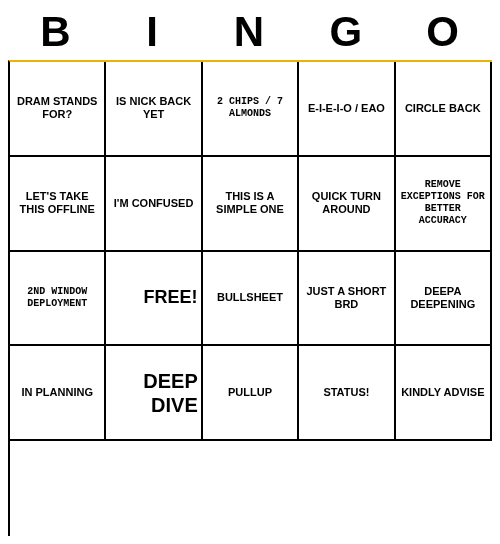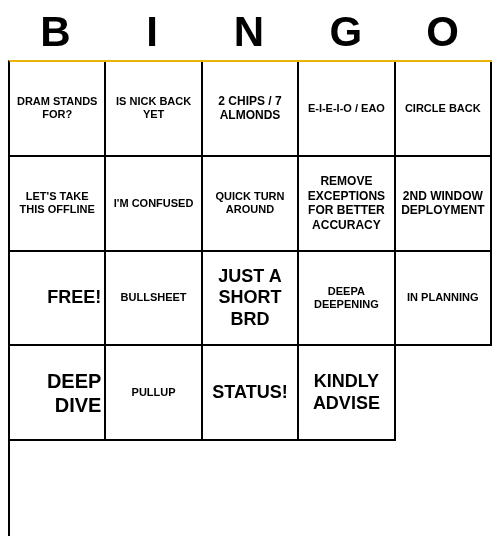--- a/index.html
+++ b/index.html
@@ -53,24 +53,25 @@
     .cell.free {
       font-size: 18px;
       font-weight: bold;
       padding-left: 37px;
     }
     .cell.large-text {
       font-size: 20px;
       text-align: right;
     }
     .cell.medium-text {
-      font-size: 18px;
+      font-size: 11px;
     }
     .cell.small-text {
-      font-size: 12px;
+      font-size: 10px;
+      font-family: Liberation Mono, monospace;
     }
   </style>
 </head>
 <body>
 
 <div id="bingo-title">
 <span>B</span>
     <span>I</span>
     <span>N</span>
     <span>G</span>
@@ -78,20 +79,21 @@
   </div>
 
 <div id="bingo-grid">
 <div class="cell">DRAM STANDS FOR?</div>
     <div class="cell">IS NICK BACK YET</div>
     <div class="cell small-text">2 CHIPS / 7 ALMONDS</div>
     <div class="cell">E-I-E-I-O / EAO</div>
     <div class="cell">CIRCLE BACK</div>
     <div class="cell">LET'S TAKE THIS OFFLINE</div>
     <div class="cell">I'M CONFUSED</div>
+    <div class="cell">THIS IS A SIMPLE ONE</div>
     <div class="cell">QUICK TURN AROUND</div>
     <div class="cell small-text">REMOVE EXCEPTIONS FOR BETTER ACCURACY</div>
     <div class="cell small-text">2ND WINDOW DEPLOYMENT</div>
     <div class="cell free">FREE!</div>
     <div class="cell">BULLSHEET</div>
     <div class="cell medium-text">JUST A SHORT BRD</div>
     <div class="cell">DEEPA DEEPENING</div>
     <div class="cell">IN PLANNING</div>
     <div class="cell large-text">DEEP DIVE</div>
     <div class="cell">PULLUP</div>

